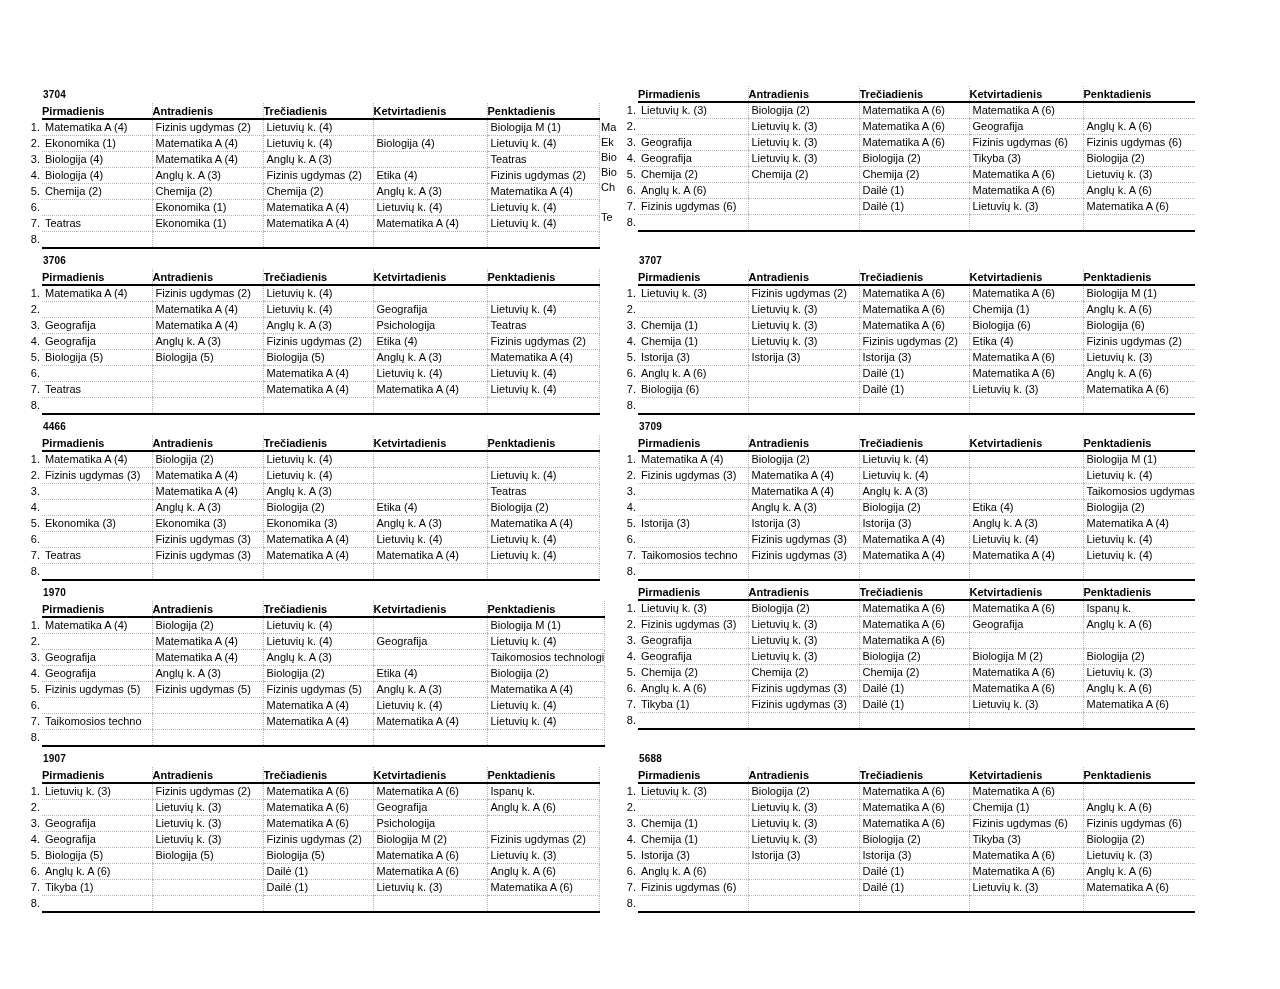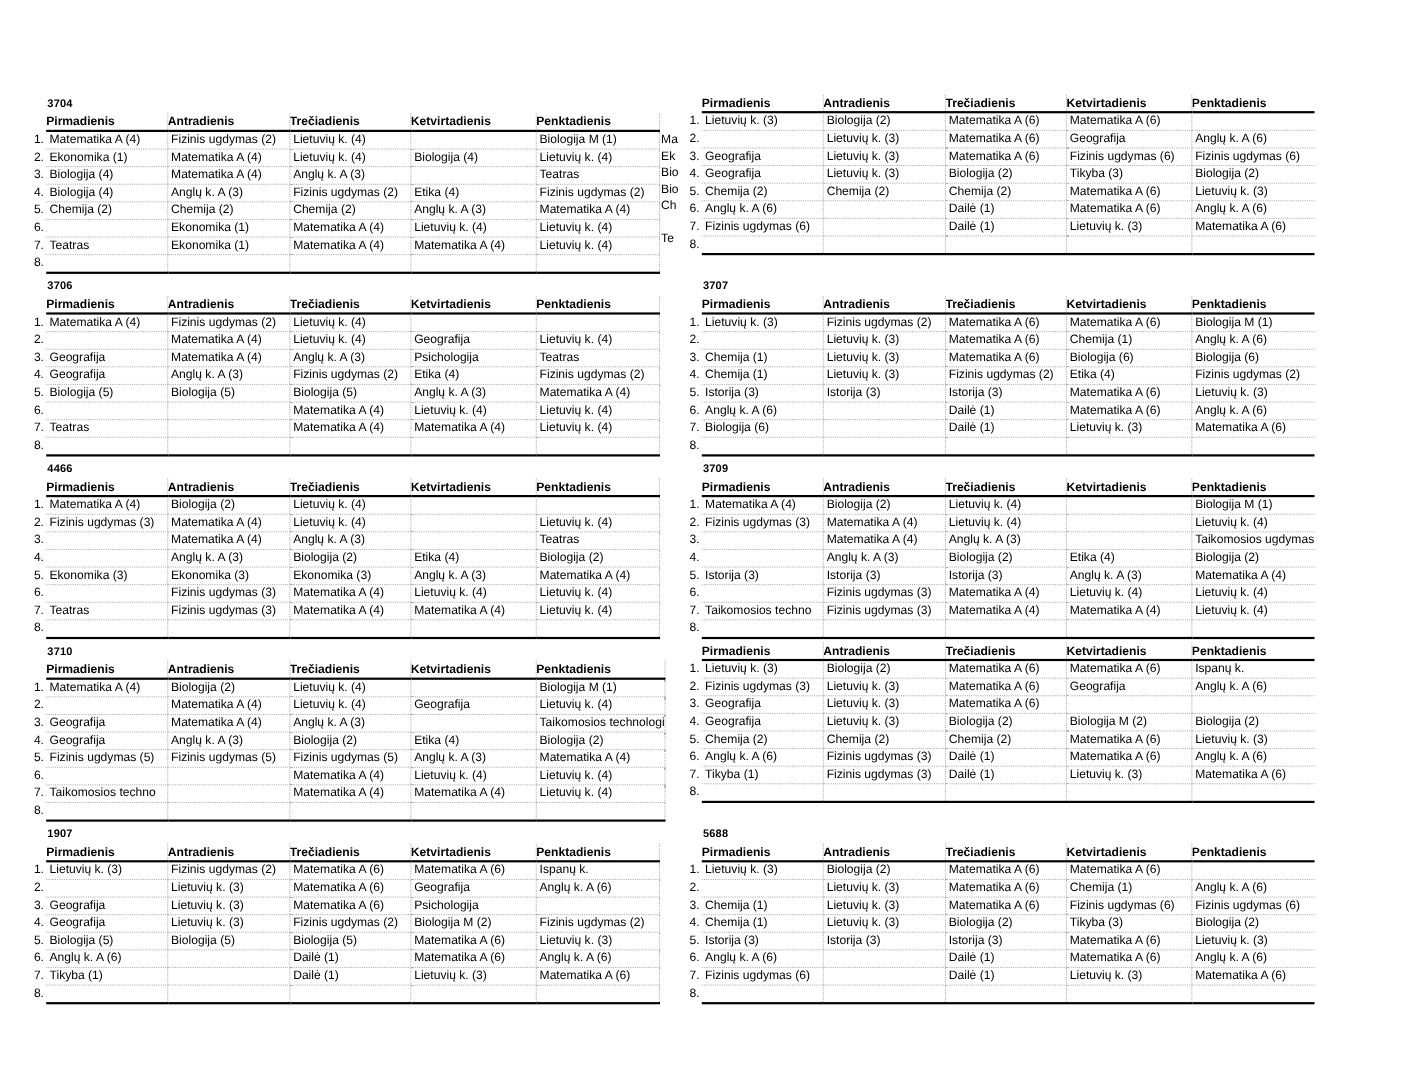--- a/index.html
+++ b/index.html
@@ -609,21 +609,21 @@
           <td class="day"></td>
           <td class="day"></td>
           <td class="day"></td>
           <td class="day"></td>
           <td class="day c4x"></td>
         </tr>
       </tbody>
     </table>
   </div>
 <div class="tbl side-l" style="top:584px">
-    <div class="tbl-title">3710</div>
+    <div class="tbl-title">1970</div>
     <table class="grid">
       <colgroup>
         <col class="n">
         <col class="c0">
         <col class="c1">
         <col class="c2">
         <col class="c3">
         <col class="c4">
       </colgroup>
       <thead>

